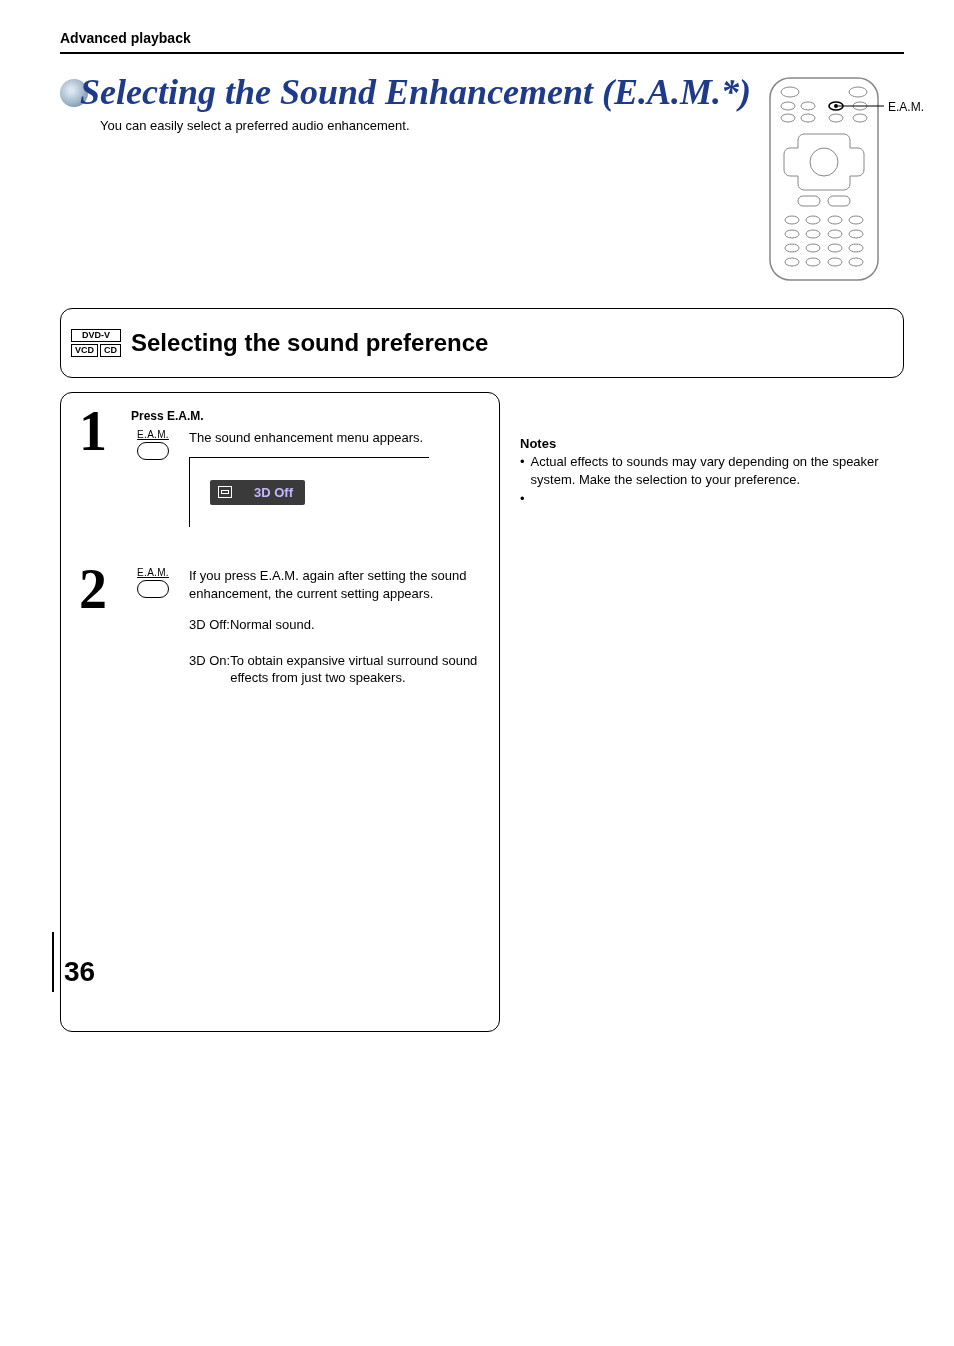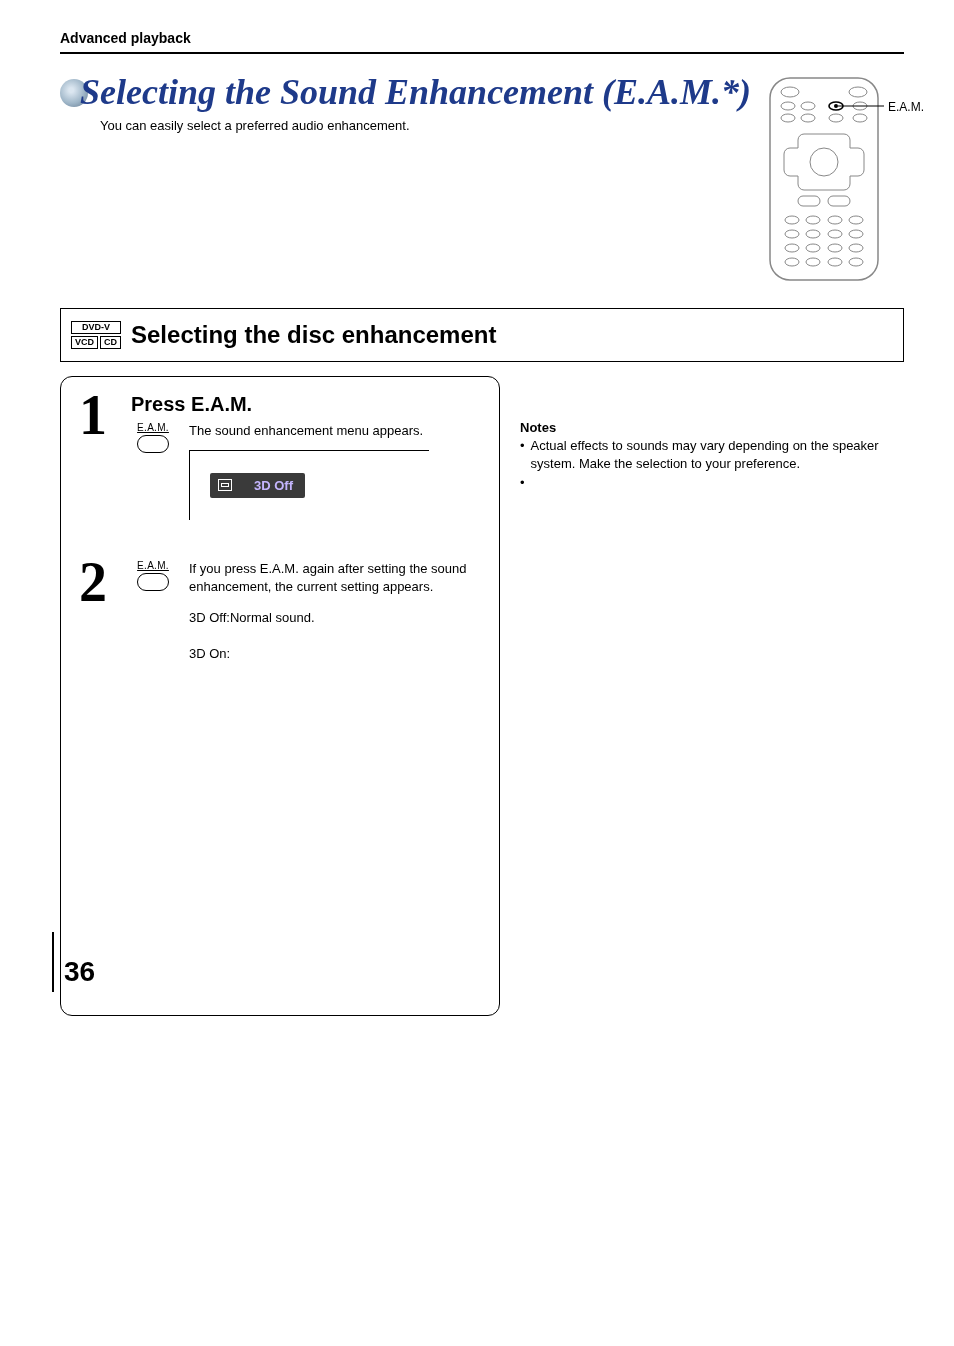--- a/index.html
+++ b/index.html
@@ -8,30 +8,30 @@
   .breadcrumb { font-size: 14px; font-weight: bold; margin-bottom: 6px; }
   .hr { border: 0; border-top: 2px solid #000; margin-bottom: 20px; }
   .title-row { display: flex; align-items: flex-start; gap: 12px; }
   .title-area { flex: 1; }
   .page-title { font-family: "Times New Roman", Times, serif; font-style: italic; font-weight: bold; font-size: 36px; color: #1e3a8a; line-height: 1.05; margin-bottom: 6px; display: flex; align-items: center; }
   .title-dot { width: 28px; height: 28px; border-radius: 50%; background: radial-gradient(circle at 40% 40%, #dbe6f0 10%, #9fb6c8 55%, #6b8299 90%); margin-right: -8px; flex: 0 0 auto; }
   .intro { font-size: 13px; margin-left: 40px; margin-bottom: 12px; }
   .footnote { font-size: 13px; margin-left: 40px; margin-bottom: 20px; }
   .remote-wrap { position: relative; width: 140px; flex: 0 0 auto; }
   .remote-label { position: absolute; left: 124px; top: 26px; font-size: 12px; white-space: nowrap; }
-  .section-bar { border: 1.5px solid #000; border-radius: 0; padding: 12px 10px; display: flex; align-items: center; gap: 10px; margin-top: 20px; margin-bottom: 14px; }
+  .section-bar { border: 1.5px solid #000; border-radius: 12px; padding: 20px 10px; display: flex; align-items: center; gap: 10px; margin-top: 20px; margin-bottom: 14px; }
   .badges { display: grid; grid-template-columns: auto auto; gap: 2px 2px; font-size: 9px; font-weight: bold; }
   .badge { border: 1px solid #000; padding: 1px 3px; text-align: center; line-height: 1; background: #fff; }
   .section-title { font-size: 24px; font-weight: bold; }
   .columns { display: flex; gap: 20px; }
   .steps-box { border: 1.5px solid #000; border-radius: 12px; padding: 16px 18px 30px 18px; width: 440px; min-height: 640px; }
   .step { display: flex; gap: 12px; margin-bottom: 40px; }
   .step-num { font-family: "Times New Roman", Times, serif; font-weight: bold; font-size: 56px; line-height: 0.8; width: 40px; flex: 0 0 auto; }
   .step-body { flex: 1; }
-  .step-title { font-weight: bold; font-size: 20px; margin-bottom: 6px; }
+  .step-title { font-weight: bold; font-size: 12px; margin-bottom: 6px; }
   .step-row { display: flex; gap: 14px; align-items: flex-start; }
   .btn-ico { display: flex; flex-direction: column; align-items: center; width: 44px; flex: 0 0 auto; }
   .btn-label { font-size: 10px; text-decoration: underline; letter-spacing: 0.3px; margin-bottom: 2px; }
   .btn-shape { width: 32px; height: 18px; border: 1.5px solid #000; border-radius: 9px; }
   .step-text { font-size: 13px; line-height: 1.35; }
   .osd-frame { border: 1px solid #000; border-left: 1px solid #000; border-top: 1px solid #000; border-right: 0; border-bottom: 0; padding: 22px 20px; margin-top: 10px; margin-left: 0; width: 240px; }
   .osd-chip { display: inline-flex; align-items: center; gap: 22px; background: #3a3a3a; color: #c4b5fd; padding: 4px 12px 4px 8px; font-size: 13px; font-weight: bold; border-radius: 2px; }
   .osd-icon { width: 14px; height: 12px; border: 1.5px solid #fff; position: relative; }
   .osd-icon::after { content: ""; position: absolute; left: 2px; right: 2px; top: 3px; bottom: 3px; border: 1px solid #fff; }
   .settings-list { margin-top: 14px; font-size: 13px; }
@@ -110,21 +110,21 @@
     <div class="remote-label">E.A.M.</div>
   </div>
 </div>
 
 <div class="section-bar">
   <div class="badges">
     <span class="badge" style="grid-column:1/3;">DVD-V</span>
     <span class="badge">VCD</span>
     <span class="badge">CD</span>
   </div>
-  <div class="section-title">Selecting the disc enhancement</div>
+  <div class="section-title">Selecting the sound preference</div>
 </div>
 
 <div class="columns">
 
   <div class="steps-box">
 
     <div class="step">
       <div class="step-num">1</div>
       <div class="step-body">
         <div class="step-title">Press E.A.M.</div>
@@ -156,20 +156,21 @@
           </div>
           <div class="step-text">
             <span>If you press E.A.M. again after setting the sound enhancement, the current setting appears.</span>
             <div class="settings-list">
               <div class="item">
                 <span class="k">3D Off:</span>
                 <span>Normal sound.</span>
               </div>
               <div class="item">
                 <span class="k">3D On:</span>
+                <span>To obtain expansive virtual surround sound effects from just two speakers.</span>
               </div>
             </div>
           </div>
         </div>
       </div>
     </div>
 
   </div>
 
   <div class="notes">

